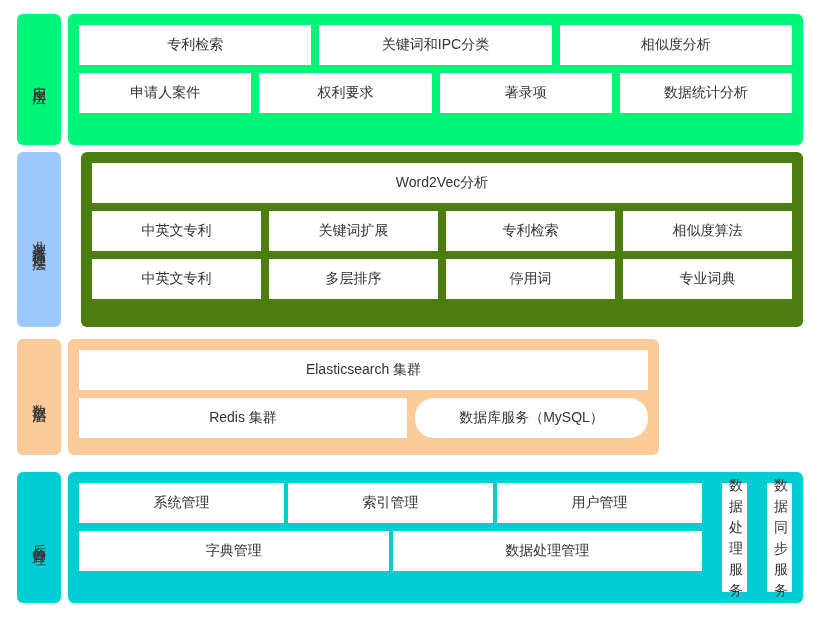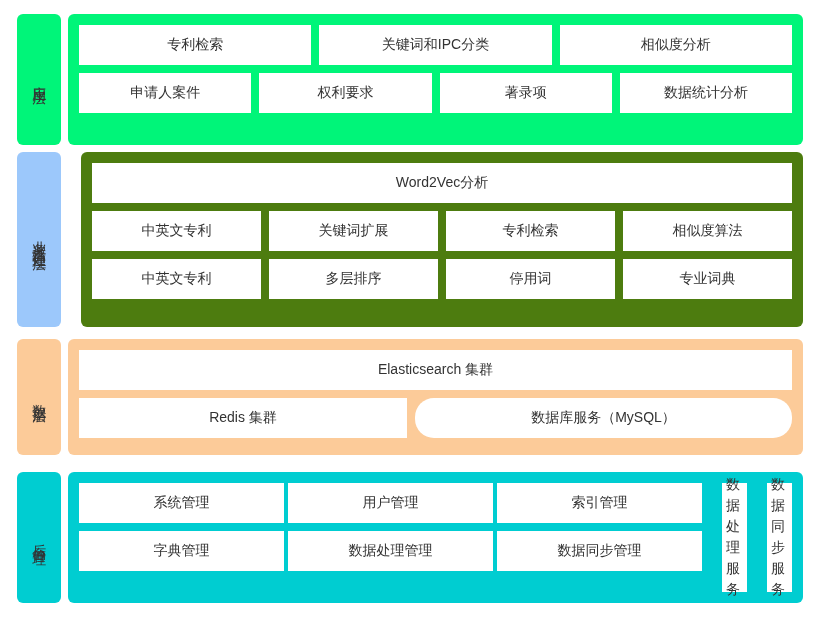--- a/index.html
+++ b/index.html
@@ -90,21 +90,21 @@
     top: 152px;
     width: 786px;
     height: 175px;
   }
   #layer-business .layer-label { background: #9cc8fb; }
   #layer-business .layer-panel { background: #4d7c0f; margin-left: 20px; }
 
   
   #layer-data {
     top: 339px;
-    width: 786px;
+    width: 642px;
     height: 116px;
   }
   #layer-data .layer-label { background: #fccb99; }
   #layer-data .layer-panel { background: #fccb99; }
   #layer-data .card-redis { flex: 0 0 328px; }
   #layer-data .card-mysql { flex: 1 1 auto; border-radius: 19px; }
 
   
   #layer-backend {
     top: 472px;
@@ -129,27 +129,26 @@
     flex: 0 0 70px;
     display: flex;
     gap: 20px;
   }
   .card-tall {
     background: #ffffff;
     flex: 1 1 0;
     display: flex;
     align-items: center;
     justify-content: center;
-    text-align: left;
+    text-align: right;
     font-size: 14px;
     color: #333333;
     line-height: 1.5;
     box-sizing: border-box;
     padding: 12px 4px;
-    font-family: Liberation Mono, monospace;
   }
 </style>
 </head>
 <body>
 
 <div id="diagram">
 
   <div class="layer" id="layer-application">
     <div class="layer-label">
       <span>应用层</span>
@@ -208,27 +207,26 @@
   </div>
 
   <div class="layer" id="layer-backend">
     <div class="layer-label">
       <span>后台管理</span>
     </div>
     <div class="layer-panel">
       <div class="backend-grid">
         <div class="row">
           <div class="card flex1">系统管理</div>
+          <div class="card flex1">索引管理</div>
           <div class="card flex1">用户管理</div>
-          <div class="card flex1">索引管理</div>
         </div>
         <div class="row">
           <div class="card flex1">字典管理</div>
           <div class="card flex1">数据处理管理</div>
-          <div class="card flex1">数据同步管理</div>
         </div>
       </div>
       <div class="service-col">
         <div class="card-tall">数据处理服务</div>
         <div class="card-tall">数据同步服务</div>
       </div>
     </div>
   </div>
 
 </div>

